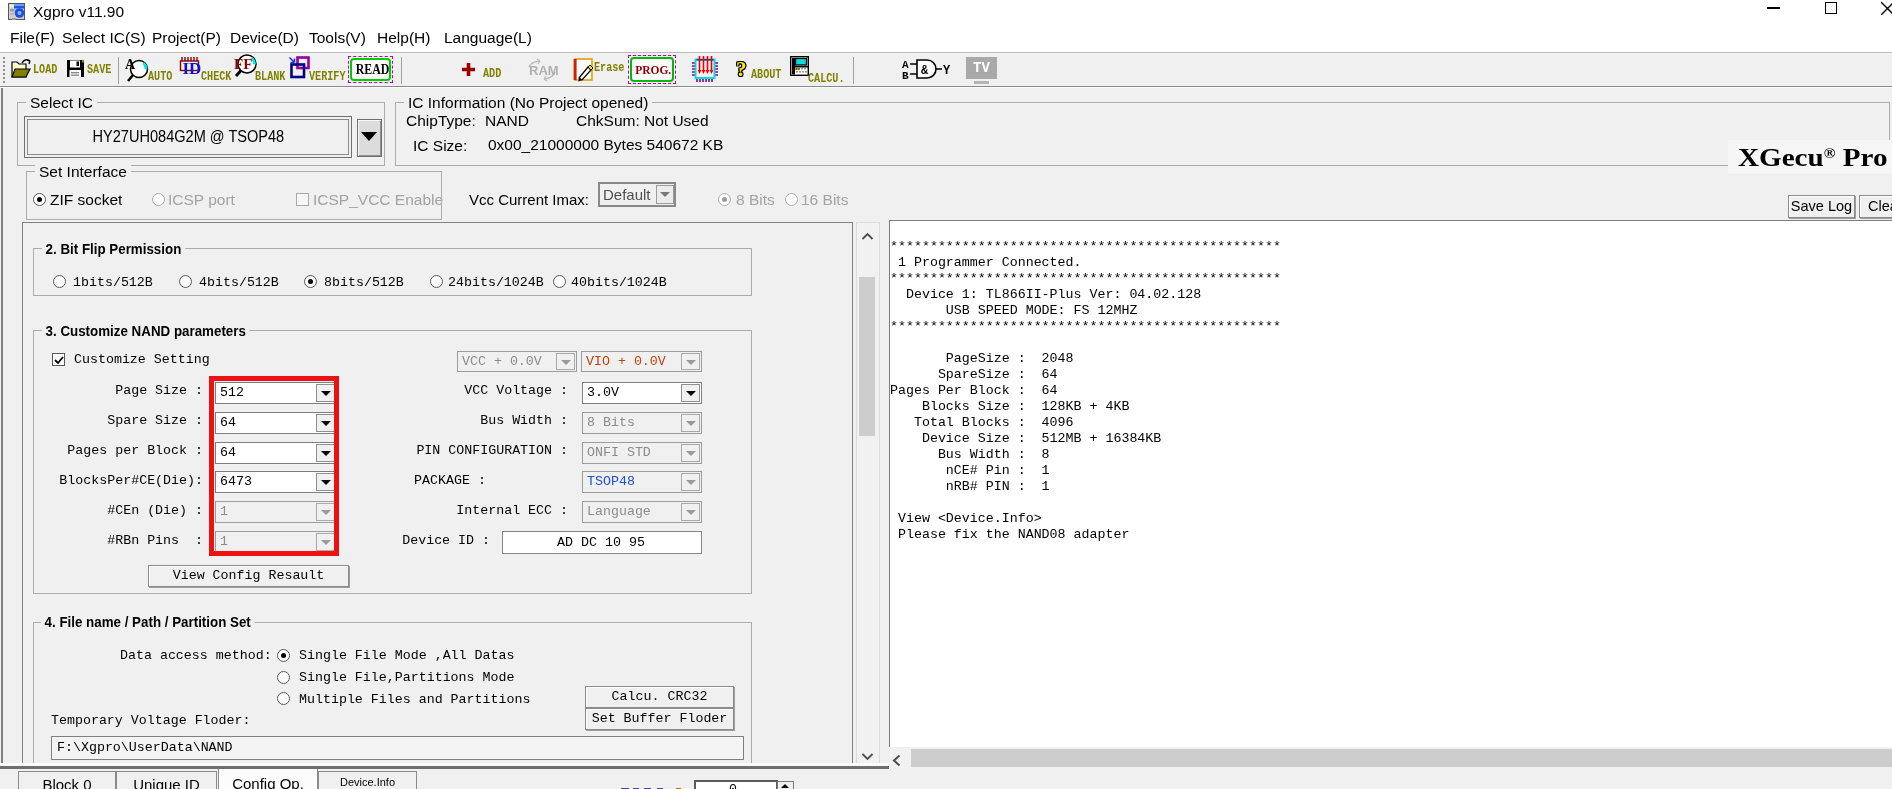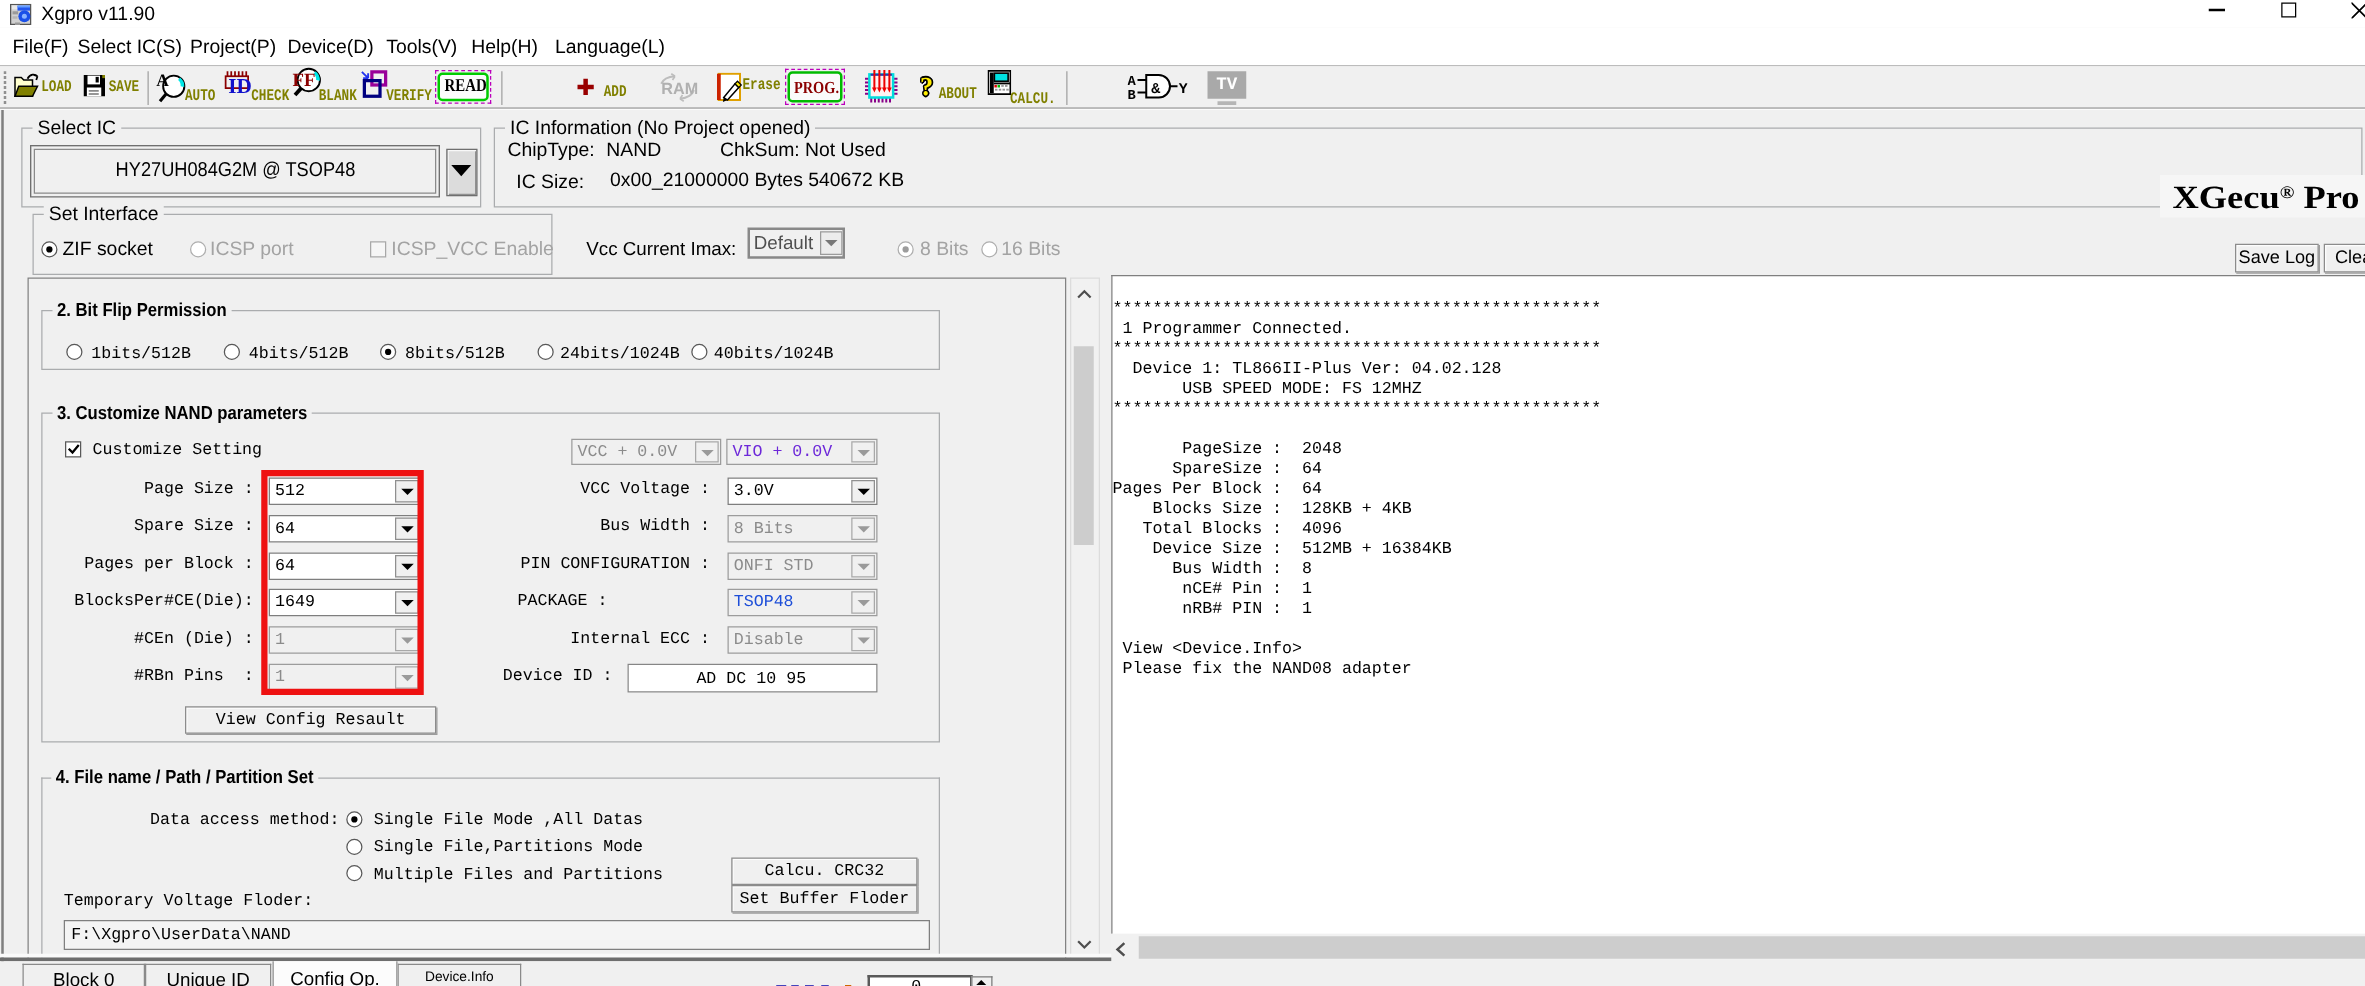--- a/index.html
+++ b/index.html
@@ -290,40 +290,40 @@
     </div>
 <div class="combo" style="left:215px;top:412px;width:120px;height:20px;">
       <span class="tx mono">64</span>
       <span class="db"></span>
     </div>
 <div class="combo" style="left:215px;top:442px;width:120px;height:20px;">
       <span class="tx mono">64</span>
       <span class="db"></span>
     </div>
 <div class="combo" style="left:215px;top:471px;width:120px;height:20px;">
-      <span class="tx mono">1649</span>
+      <span class="tx mono">6473</span>
       <span class="db"></span>
     </div>
 <div class="combo dis" style="left:215px;top:501px;width:120px;height:20px;">
       <span class="tx mono" style="color:#8b8b8b;">1</span>
       <span class="db"></span>
     </div>
 <div class="combo dis" style="left:215px;top:531px;width:120px;height:20px;">
       <span class="tx mono" style="color:#8b8b8b;">1</span>
       <span class="db"></span>
     </div>
 
 <div class="abs" style="left:209px;top:376px;width:130px;height:180px;border:5px solid #ee1111;box-sizing:border-box;z-index:5;"></div>
 
 <div class="combo dis" style="left:457px;top:351px;width:118px;height:19px;">
       <span class="tx mono" style="color:#8b8b8b;">VCC + 0.0V</span>
       <span class="db"></span>
     </div>
 <div class="combo dis" style="left:581px;top:351px;width:119px;height:19px;">
-      <span class="tx mono" style="color:#6d28d9;">VIO + 0.0V</span>
+      <span class="tx mono" style="color:#c2410c;">VIO + 0.0V</span>
       <span class="db"></span>
     </div>
 
 <div class="abs mono" style="left:300px;top:383px;width:268px;text-align:right;">VCC Voltage :</div>
 <div class="abs mono" style="left:300px;top:413px;width:268px;text-align:right;">Bus Width :</div>
 <div class="abs mono" style="left:300px;top:443px;width:268px;text-align:right;">PIN CONFIGURATION :</div>
 <div class="abs mono" style="left:316px;top:473px;width:268px;text-align:center;">PACKAGE :</div>
 <div class="abs mono" style="left:300px;top:503px;width:268px;text-align:right;">Internal ECC :</div>
 <div class="abs mono" style="left:300px;top:533px;width:190px;text-align:right;">Device ID :</div>
 
@@ -337,21 +337,21 @@
     </div>
 <div class="combo dis" style="left:582px;top:442px;width:118px;height:20px;">
       <span class="tx mono" style="color:#8b8b8b;">ONFI STD</span>
       <span class="db"></span>
     </div>
 <div class="combo dis" style="left:582px;top:471px;width:118px;height:20px;">
       <span class="tx mono" style="color:#1d4ed8;">TSOP48</span>
       <span class="db"></span>
     </div>
 <div class="combo dis" style="left:582px;top:501px;width:118px;height:20px;">
-      <span class="tx mono" style="color:#8b8b8b;">Disable</span>
+      <span class="tx mono" style="color:#8b8b8b;">Language</span>
       <span class="db"></span>
     </div>
 
 <div class="sunk" style="left:502px;top:531px;width:198px;height:21px;"></div>
 <div class="abs mono" style="left:502px;top:535px;width:198px;text-align:center;">AD DC 10 95</div>
 
 <div class="btn mono" style="left:148px;top:565px;width:199px;height:20px;line-height:19px;">View Config Resault</div>
 
 <div class="abs" style="left:33px;top:622px;width:717px;height:143px;border:1px solid #aaacae;border-bottom:none;"></div>
 <div class="abs" style="left:41px;top:613px;background:#f0f0f0;padding:0 4px;font-size:15px;font-weight:bold;white-space:pre;transform:scaleX(0.89);transform-origin:0 50%;">4. File name / Path / Partition Set</div>

